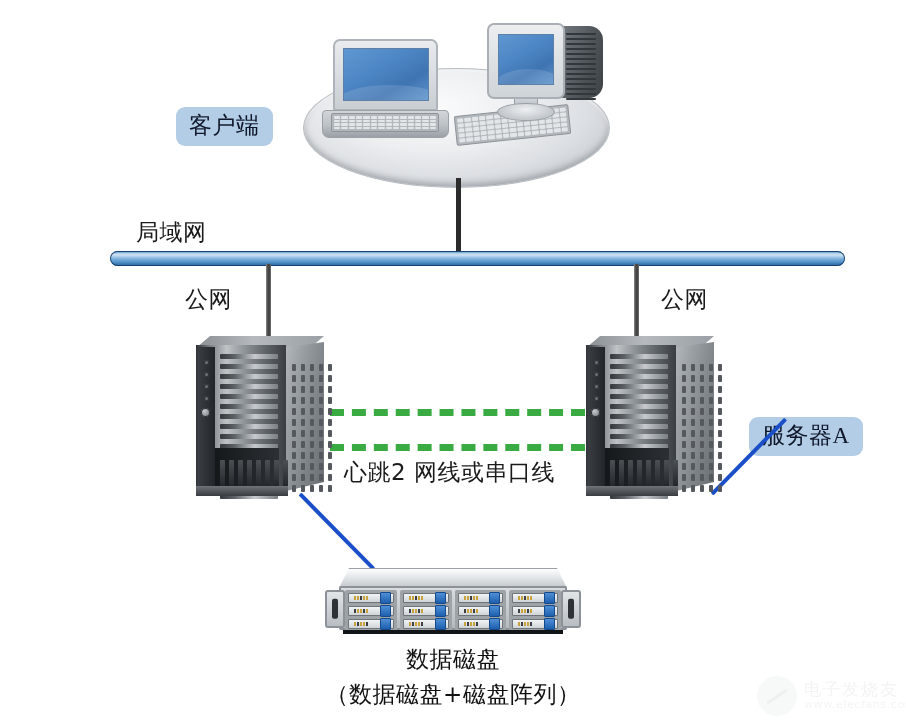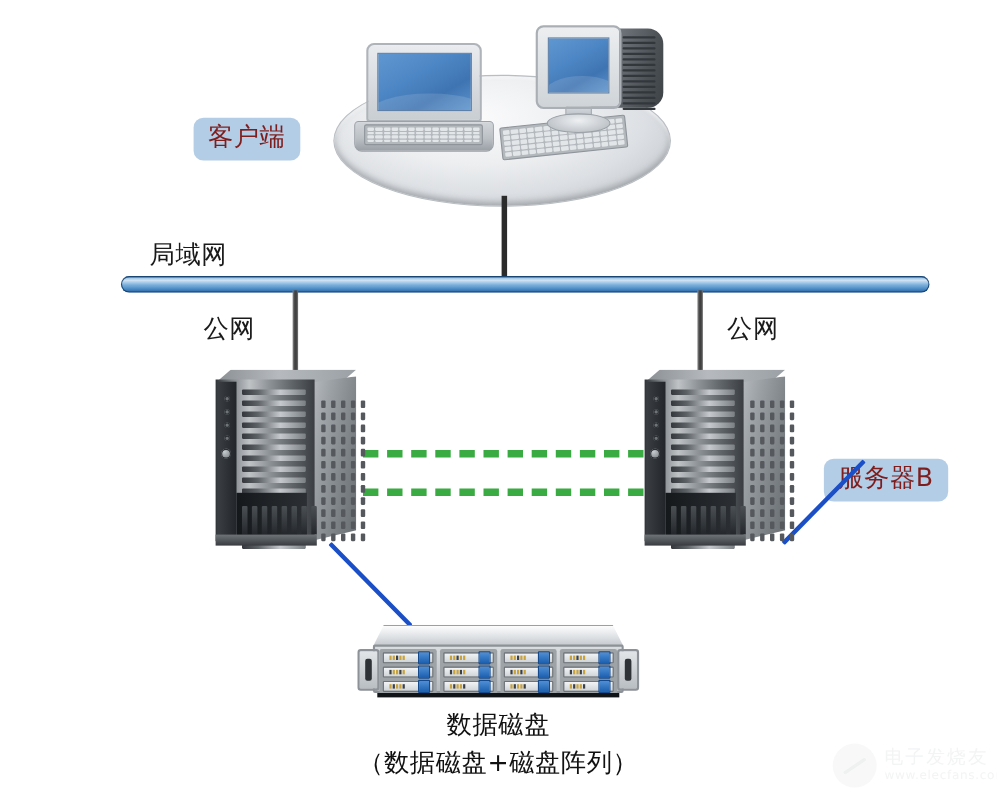--- a/index.html
+++ b/index.html
@@ -17,26 +17,27 @@
     height: 725px;
     background: #ffffff;
     overflow: hidden;
   }
 
   
   .badge {
     position: absolute;
     background: #b3cde6;
     border-radius: 9px;
-    color: #7f1d1d;
+    color: #0f172a;
     font-size: 23px;
     line-height: 1;
     padding: 7px 13px 9px 13px;
     white-space: nowrap;
     letter-spacing: 0.5px;
+    font-family: Liberation Serif, serif;
   }
   .plainlabel {
     position: absolute;
     color: #1a1a1a;
     font-size: 23px;
     line-height: 1;
     white-space: nowrap;
     letter-spacing: 0.5px;
   }
   .caption {
@@ -793,25 +794,26 @@
         <i style="height:26px"></i>
       <i style="height:26px"></i>
         <i style="height:26px"></i>
         <i style="height:26px"></i>
       <i style="height:26px"></i>
         <i style="height:26px"></i>
     </div>
     <div class="srv-base" style="left:0; top:150px; width:92px; height:10px;"></div>
   </div>
 
-  <div class="badge" style="left:749px; top:417px;">服务器B</div>
+  <div class="badge" style="left:749px; top:417px;">服务器A</div>
 
   <div class="heartbeat" style="left:330px; top:409px; width:255px;"></div>
 
   <div class="heartbeat" style="left:330px; top:444px; width:255px;"></div>
+  <div class="plainlabel" style="left:344px; top:461px;">心跳2 网线或串口线</div>
 
   <div class="sancable" style="left:300px; top:492px; width:105px; height:4px; transform: rotate(45.5deg);"></div>
   <div class="sancable" style="left:607px; top:492px; width:105px; height:4px; transform: rotate(134.5deg); transform-origin:100% 50%;"></div>
 
   <div class="array" style="left:325px; top:568px; width:256px; height:66px;">
     <div class="array-top" style="left:14px; top:0; width:228px; height:20px;
                 clip-path: polygon(10px 0, 218px 0, 228px 20px, 0 20px);"></div>
     <div class="array-ear" style="left:0; top:22px; width:20px; height:38px;">
         <i></i>
       </div>

